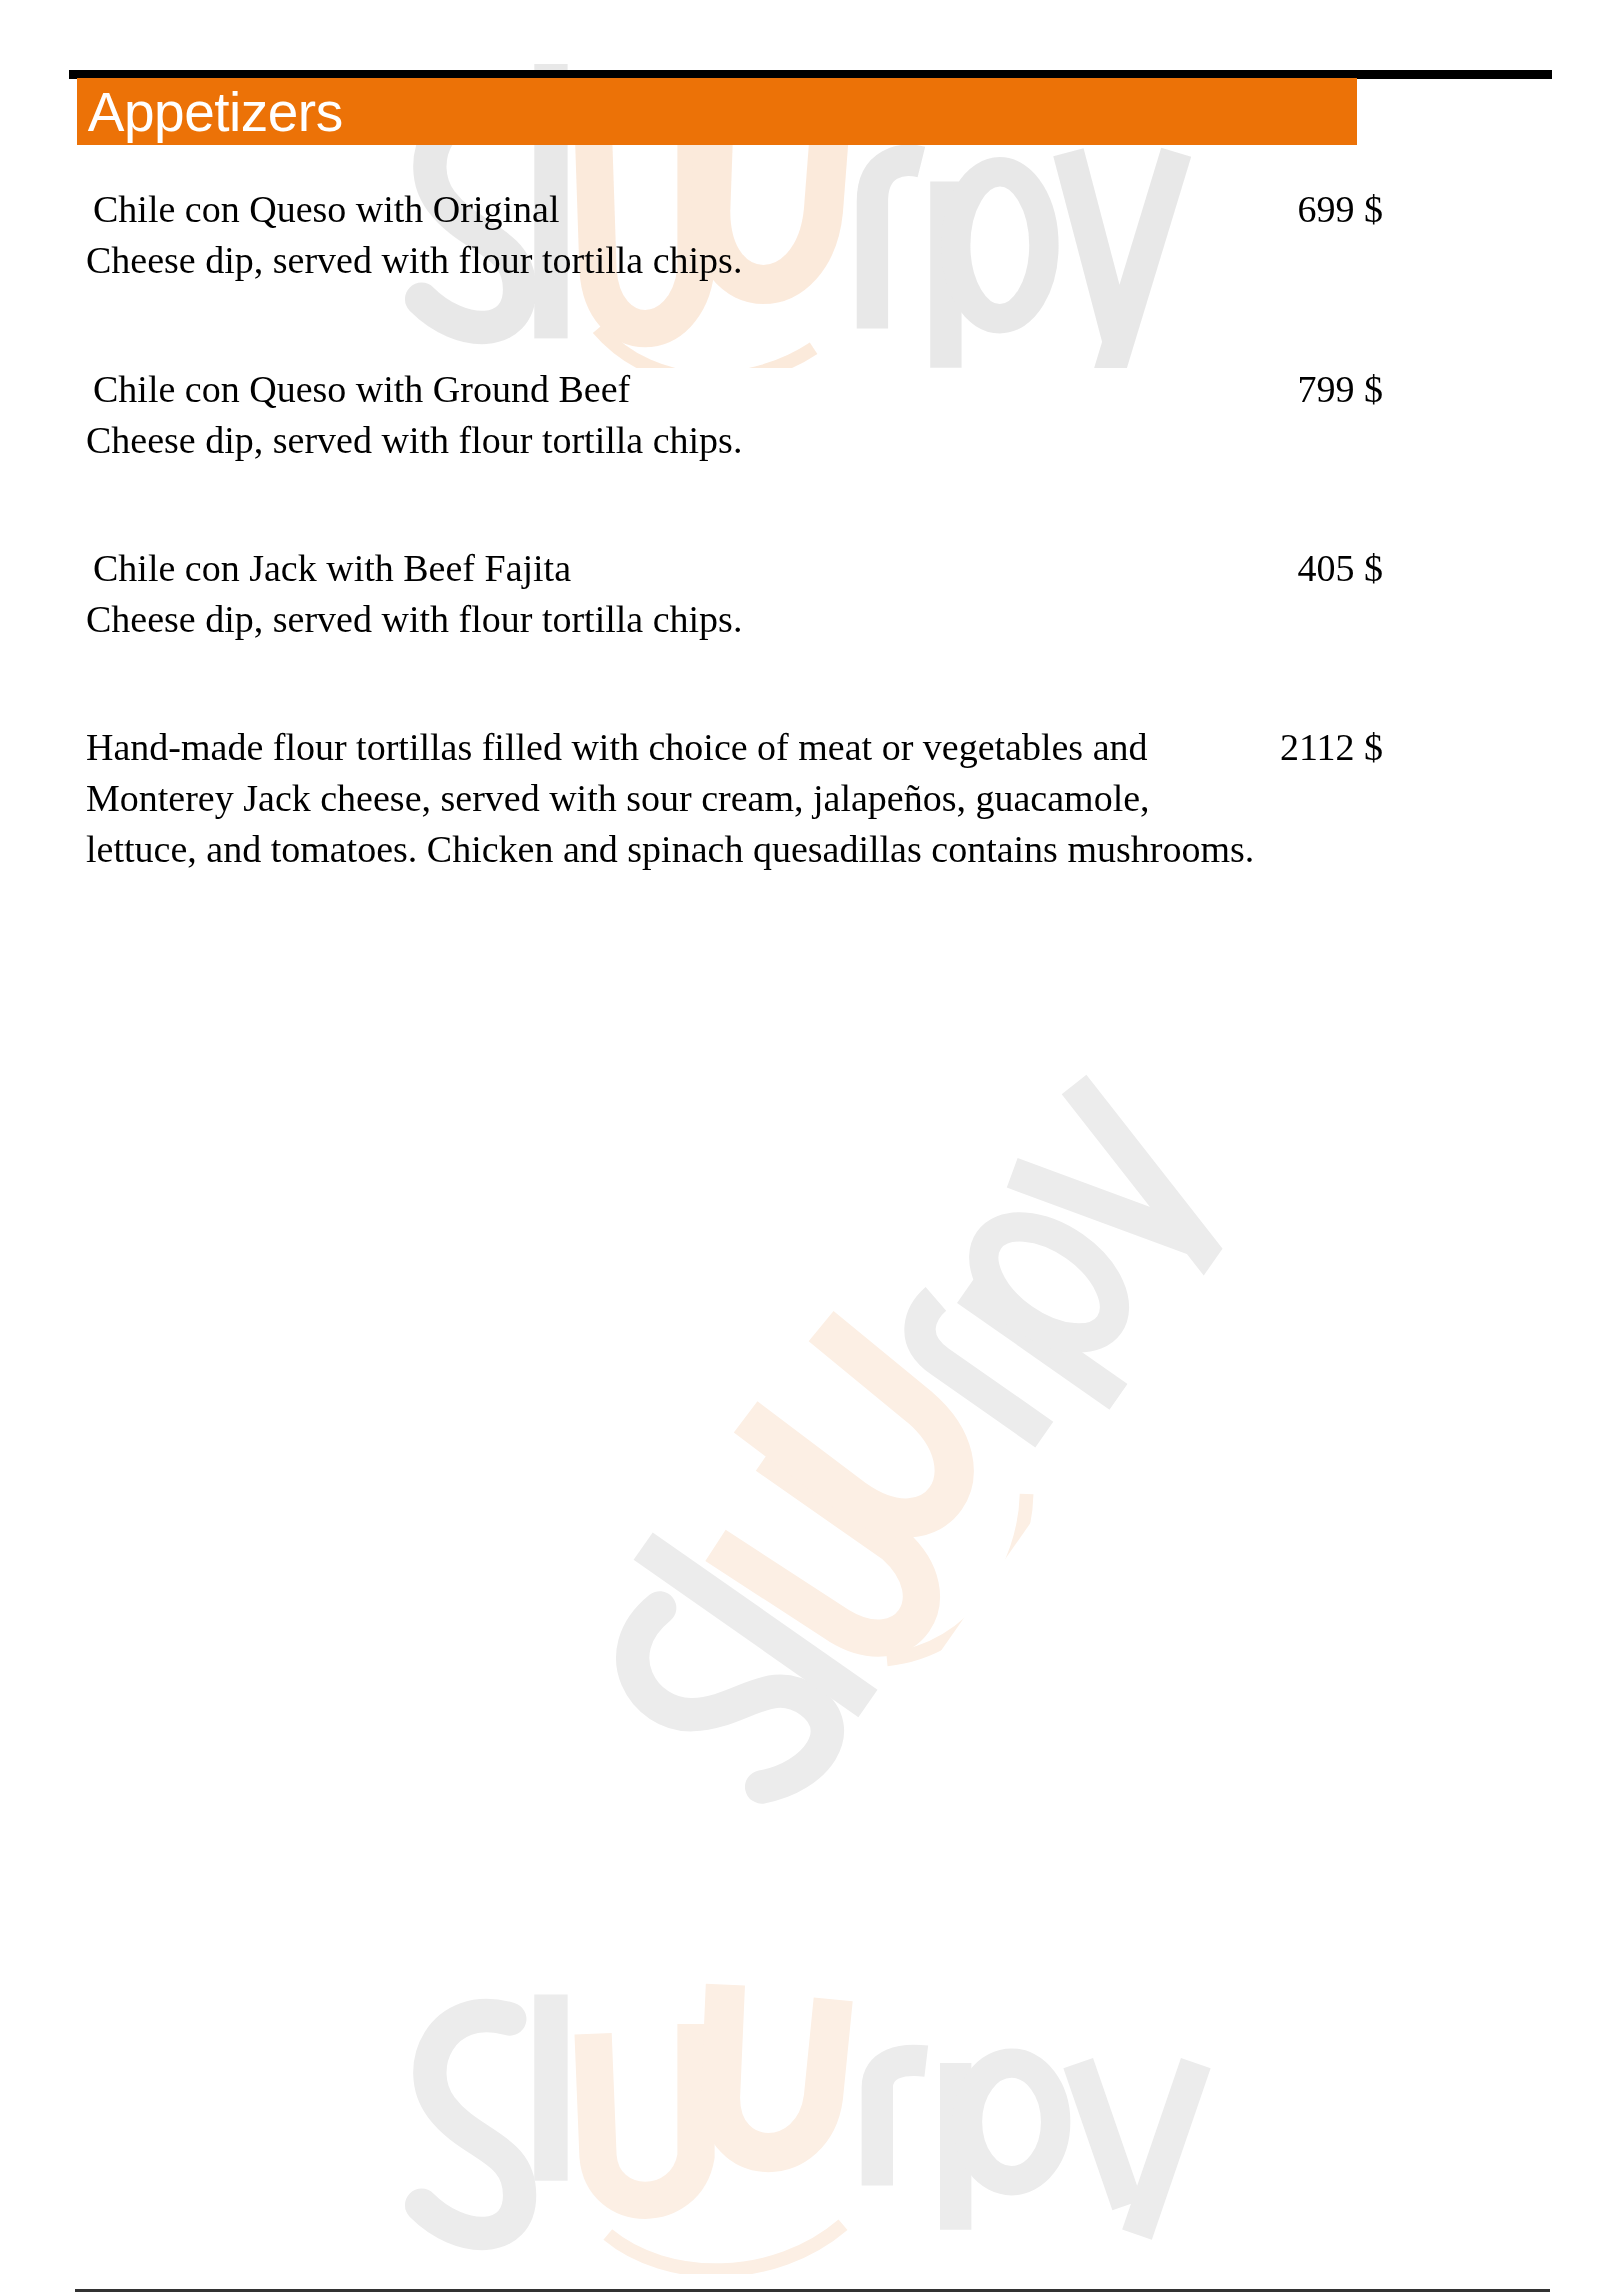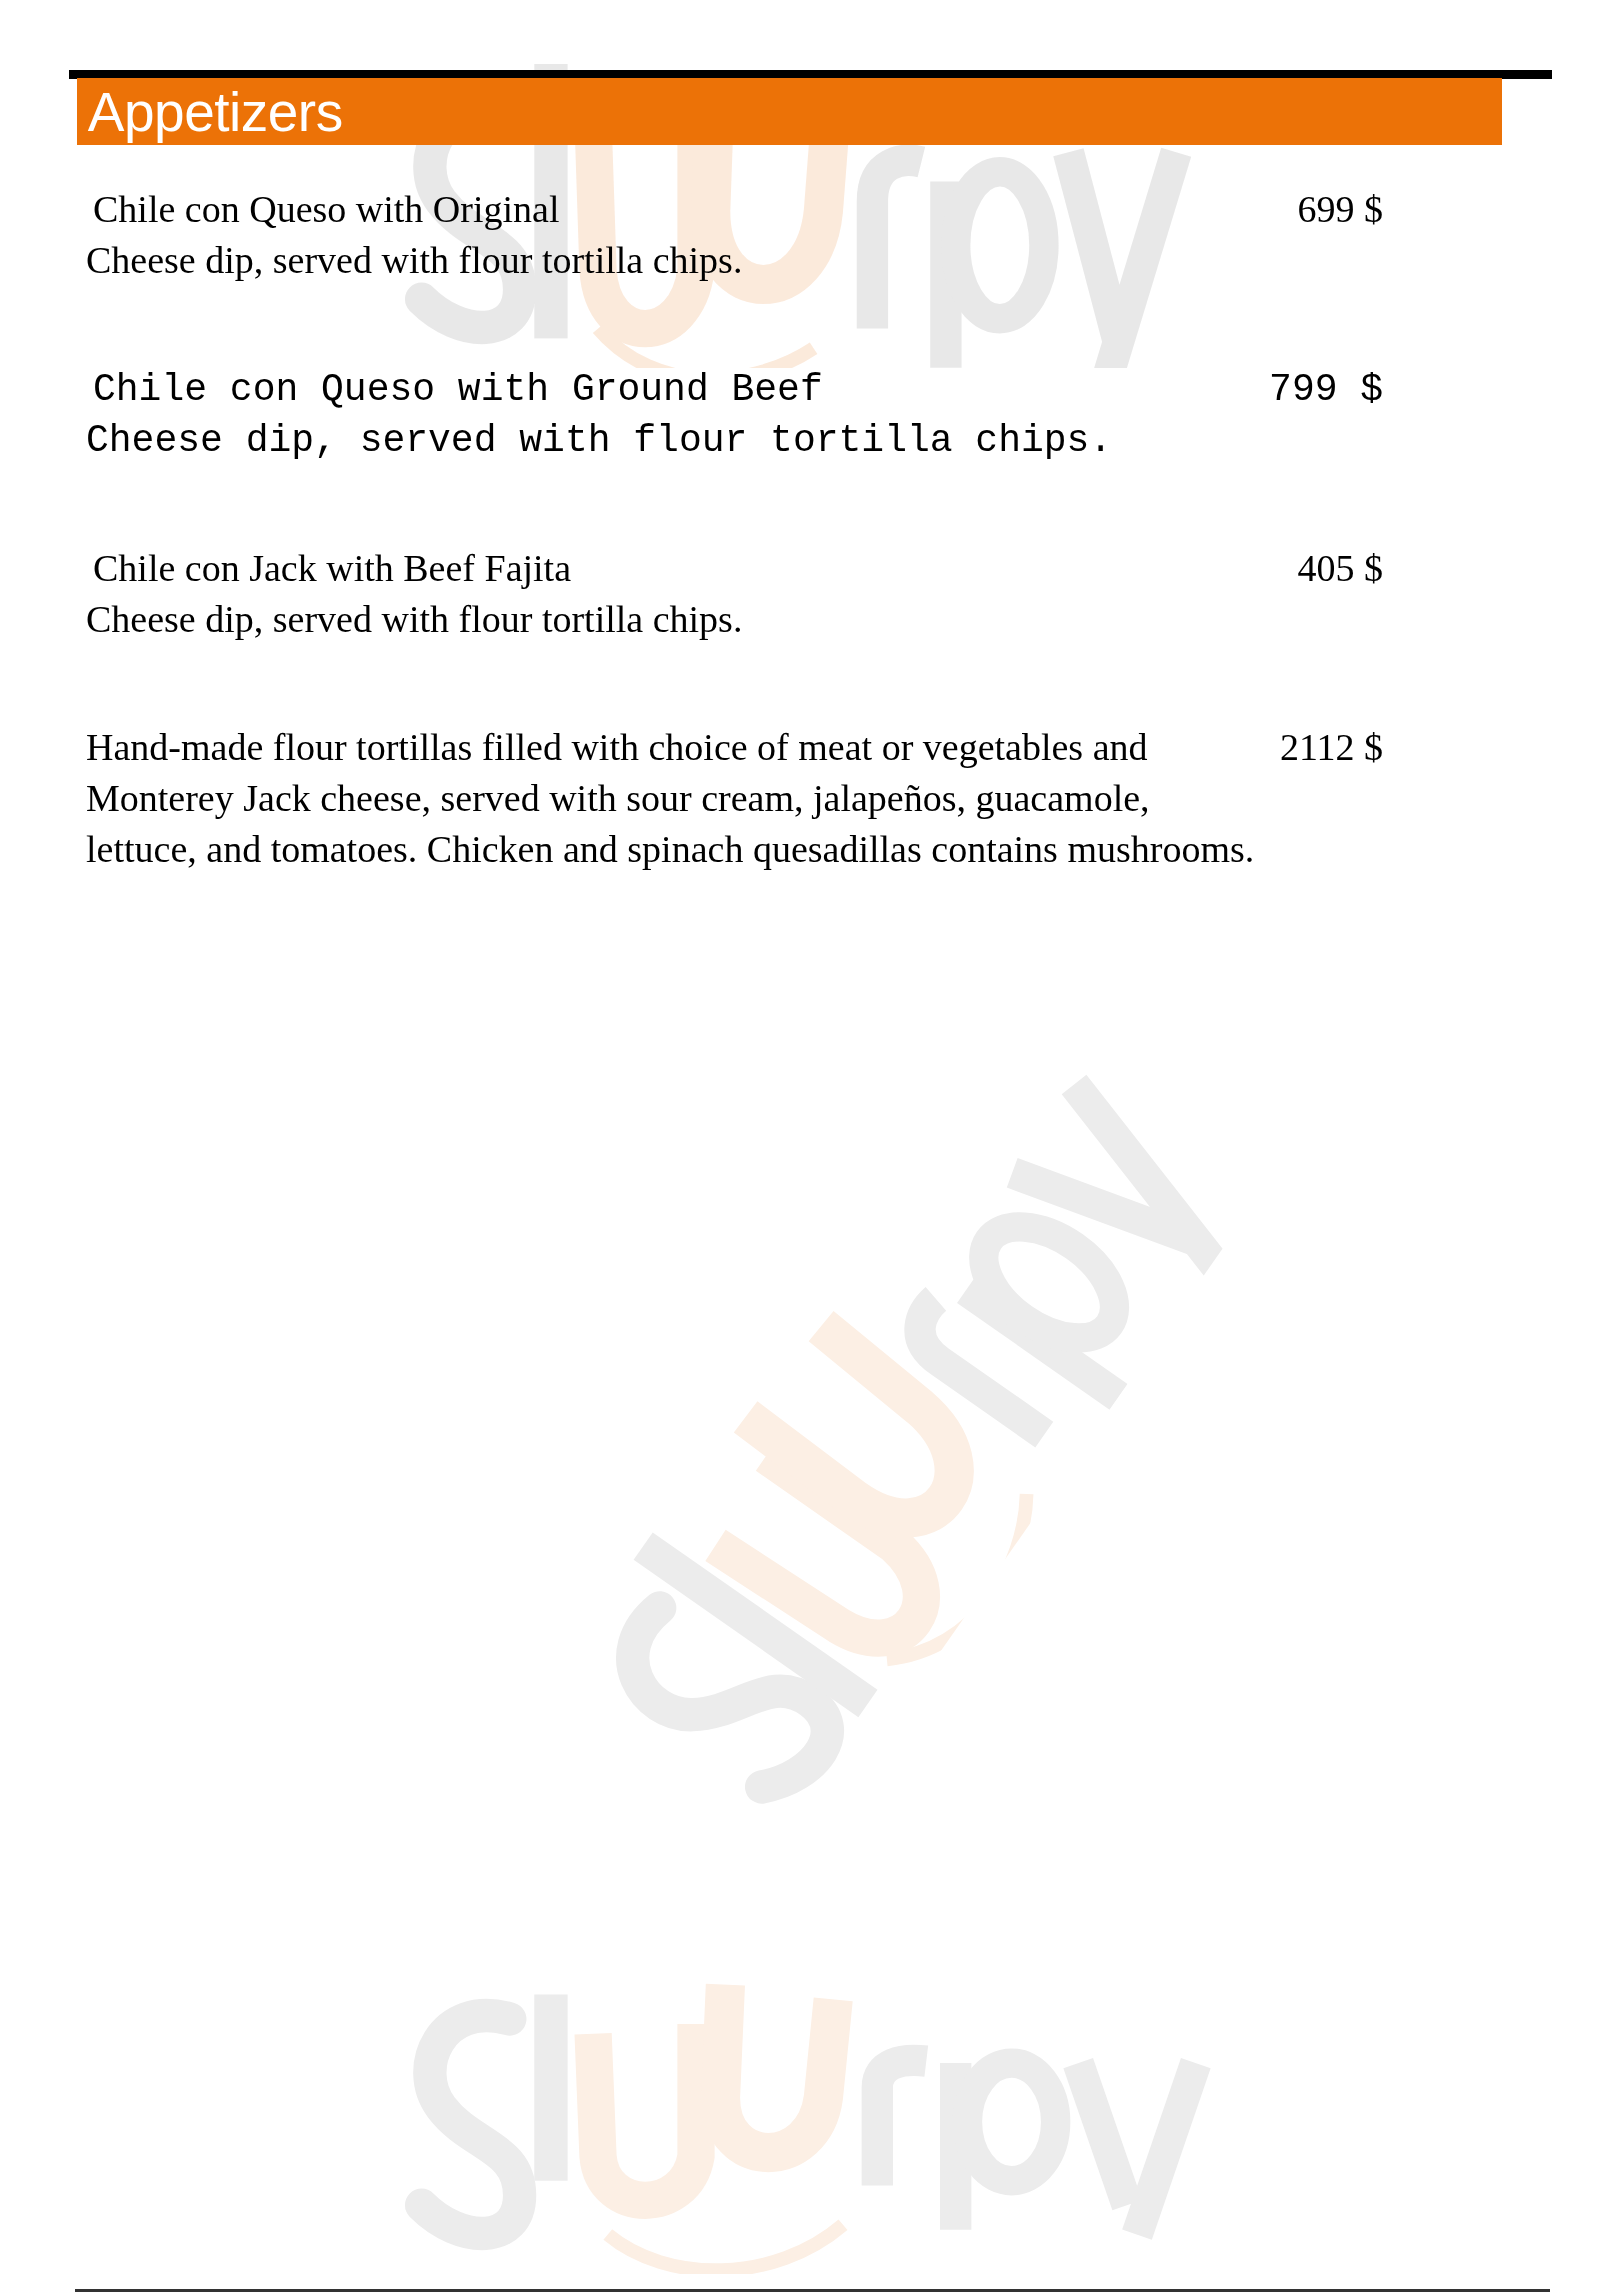--- a/index.html
+++ b/index.html
@@ -1,20 +1,20 @@
 <!DOCTYPE html>
 <html><head>
 <meta charset="utf-8">
 <style>
   html, body { margin: 0; padding: 0; background: #ffffff; }
   body { width: 1621px; height: 2293px; position: relative; overflow: hidden; }
   .page { position: absolute; left: 0; top: 0; width: 1621px; height: 2293px; }
 
   .top-rule { position: absolute; left: 69px; top: 70px; width: 1483px; height: 8.8px; background: #000; }
-  .section-bar { position: absolute; left: 77px; top: 78px; width: 1425px; height: 67px; background: #EC7207; }
+  .section-bar { position: absolute; left: 77px; top: 78px; width: 1280px; height: 67px; background: #EC7207; }
   .section-title {
     position: absolute; left: 10.8px; top: 3.9px;
     font-family: "Liberation Sans", sans-serif; font-size: 55px; line-height: 61px;
     color: #ffffff; letter-spacing: -0.5px;
   }
 
   .item { position: absolute; left: 86px; width: 1304px; font-family: "Liberation Serif", serif; font-size: 38px; line-height: 51px; color: #000; }
   .item-name { display: block; width: 1157px; white-space: nowrap; margin-left: 7px; }
   .item-desc { display: block; width: 1176px; }
   .item-price { position: absolute; right: 6.9px; top: 0; text-align: center; white-space: nowrap; }
@@ -53,21 +53,21 @@
   <div class="section-bar">
     <span class="section-title">Appetizers</span>
   </div>
 
   <div class="item" style="top:184px;">
     <span class="item-name">Chile con Queso with Original</span>
     <span class="item-desc">Cheese dip, served with flour tortilla chips.</span>
     <span class="item-price">699 $</span>
   </div>
 
-  <div class="item" style="top:364px;font-family:Liberation Mono, monospace;">
+  <div class="item" style="top:364px;">
     <span class="item-name">Chile con Queso with Ground Beef</span>
     <span class="item-desc">Cheese dip, served with flour tortilla chips.</span>
     <span class="item-price">799 $</span>
   </div>
 
   <div class="item" style="top:543px;">
     <span class="item-name">Chile con Jack with Beef Fajita</span>
     <span class="item-desc">Cheese dip, served with flour tortilla chips.</span>
     <span class="item-price">405 $</span>
   </div>

